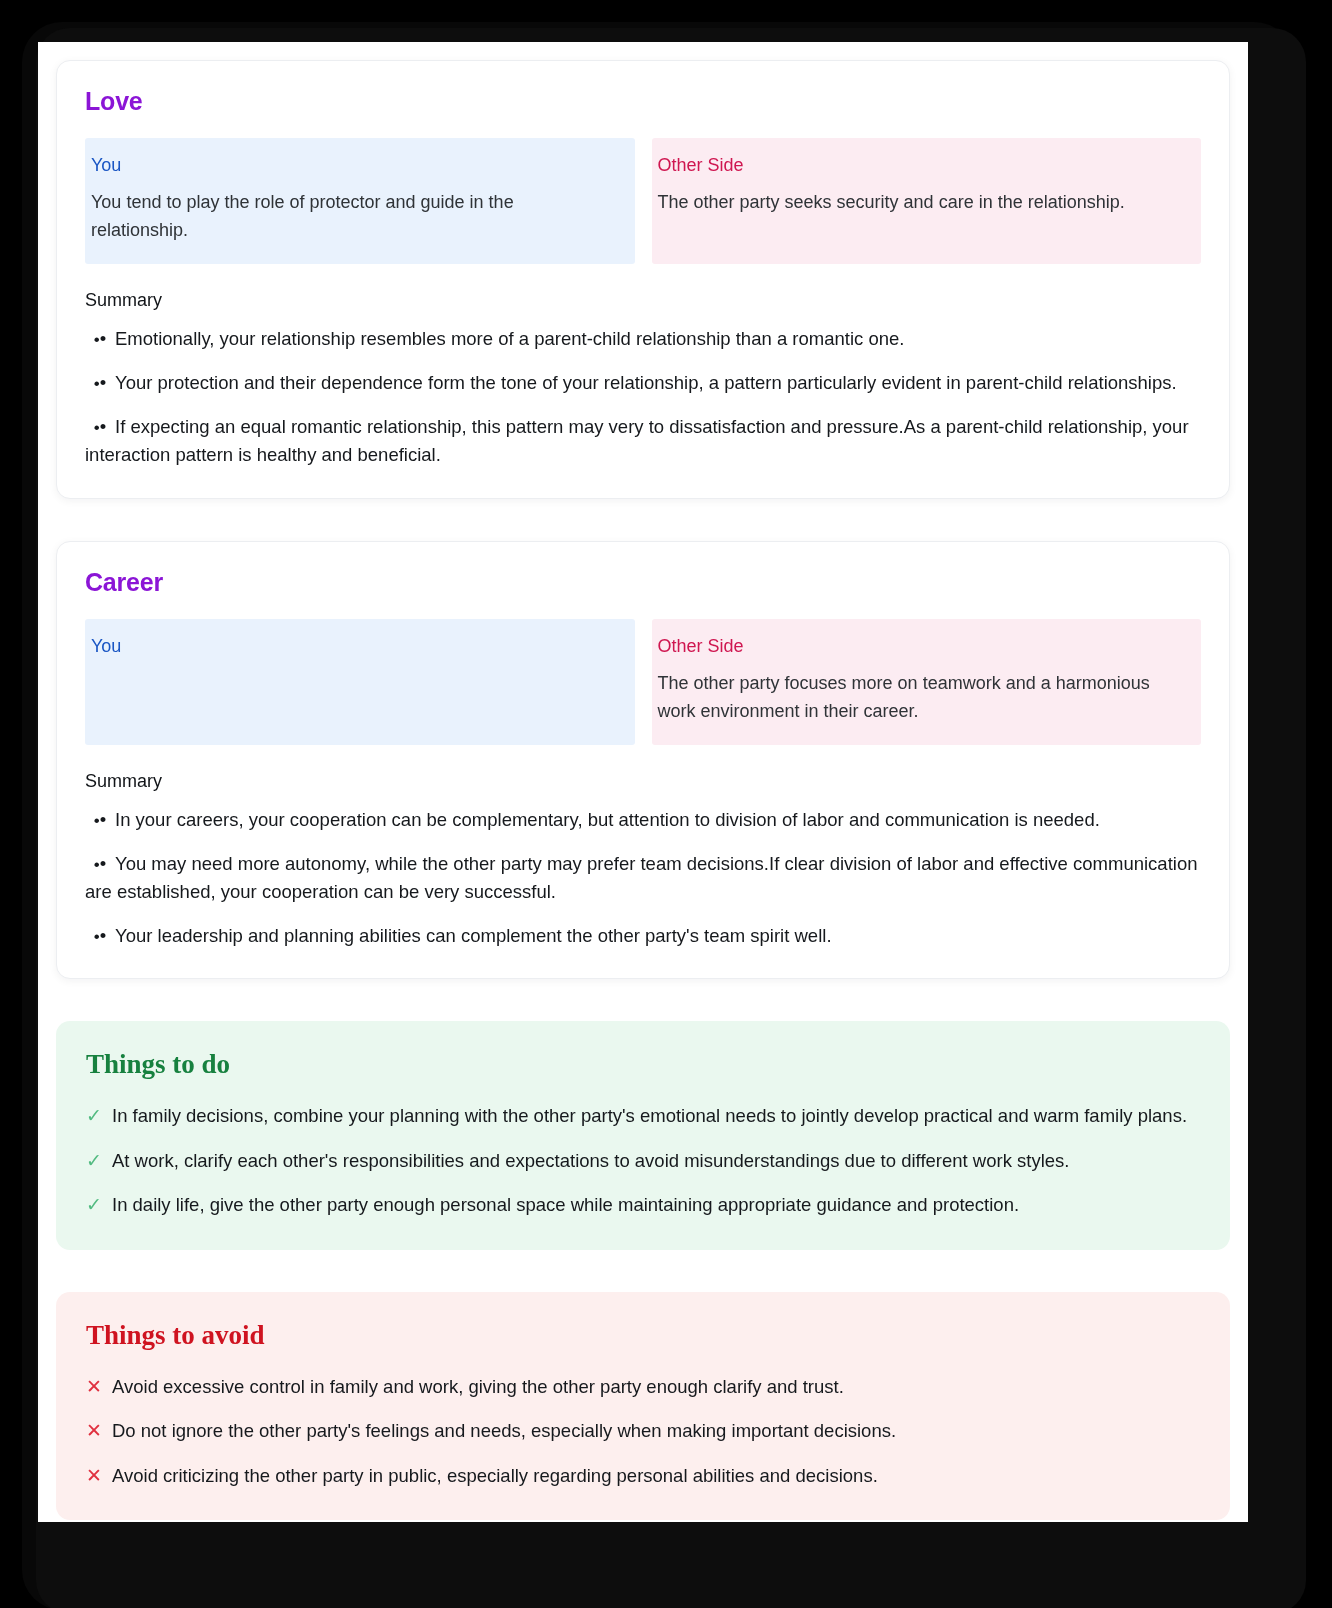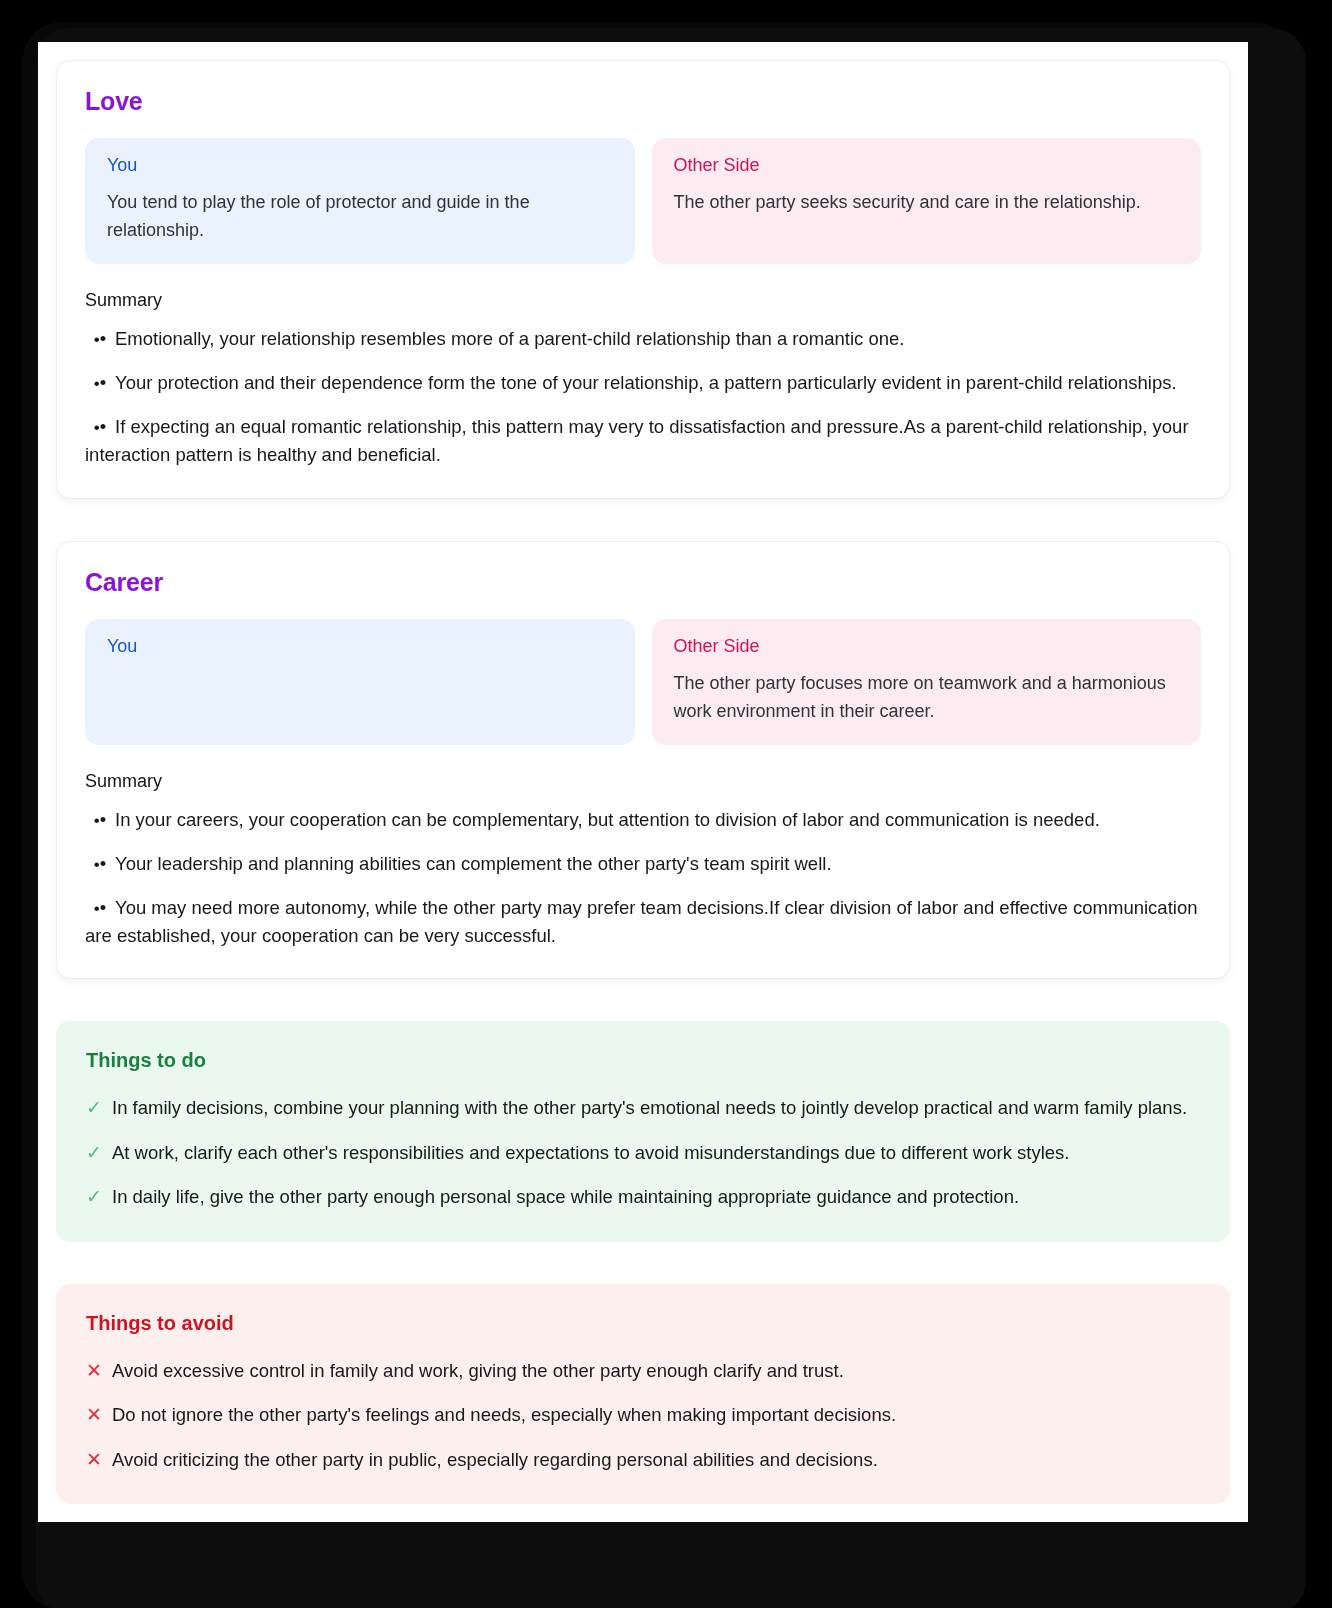--- a/index.html
+++ b/index.html
@@ -67,22 +67,22 @@
   }
 
   
   .panels {
     display: flex;
     gap: 17px;
     margin-bottom: 26px;
   }
   .panel {
     flex: 1 1 0;
-    border-radius: 14px;
-    padding: 17px 19px 20px 22px;
+    border-radius: 3px;
+    padding: 17px 19px 20px 6px;
   }
   .panel.you  { background: #e9f2fd; }
   .panel.other{ background: #fcecf2; }
 
   .panel-label {
     font-size: 18px;
     margin-bottom: 12px;
   }
   .panel.you   .panel-label { color: #1a56c4; }
   .panel.other .panel-label { color: #cf1650; }
@@ -120,23 +120,24 @@
   
   .advice {
     border-radius: 14px;
     padding: 28px 30px 30px 30px;
     margin-bottom: 42px;
   }
   .advice.todo  { background: #eaf8ef; }
   .advice.avoid { background: #fdefee; }
 
   .advice-title {
-    font-size: 20px;
+    font-size: 27px;
     font-weight: bold;
     margin-bottom: 22px;
+    font-family: Liberation Serif, serif;
   }
   .advice.todo  .advice-title { color: #17813f; }
   .advice.avoid .advice-title { color: #cf1320; }
 
   .advice-list { list-style: none; }
   .advice-list li {
     display: flex;
     align-items: flex-start;
     gap: 10px;
     font-size: 18.5px;
@@ -198,22 +199,22 @@
           </div>
           <div class="panel other">
             <div class="panel-label">Other Side</div>
             <div class="panel-text">The other party focuses more on teamwork and a harmonious work environment in their career.</div>
           </div>
         </div>
 
         <div class="summary-label">Summary</div>
         <ul class="bullets">
           <li><span class="bullet-dot">•</span><span>In your careers, your cooperation can be complementary, but attention to division of labor and communication is needed.</span></li>
+          <li><span class="bullet-dot">•</span><span>You may need more autonomy, while the other party may prefer team decisions.If clear division of labor and effective communication are established, your cooperation can be very successful.</span></li>
           <li><span class="bullet-dot">•</span><span>Your leadership and planning abilities can complement the other party's team spirit well.</span></li>
-          <li><span class="bullet-dot">•</span><span>You may need more autonomy, while the other party may prefer team decisions.If clear division of labor and effective communication are established, your cooperation can be very successful.</span></li>
         </ul>
       </div>
 
       <div class="advice todo">
         <div class="advice-title">Things to do</div>
         <ul class="advice-list">
           <li>
             <span class="mark check">✓</span>
             <span class="advice-text">In family decisions, combine your planning with the other party's emotional needs to jointly develop practical and warm family plans.</span>
           </li>

